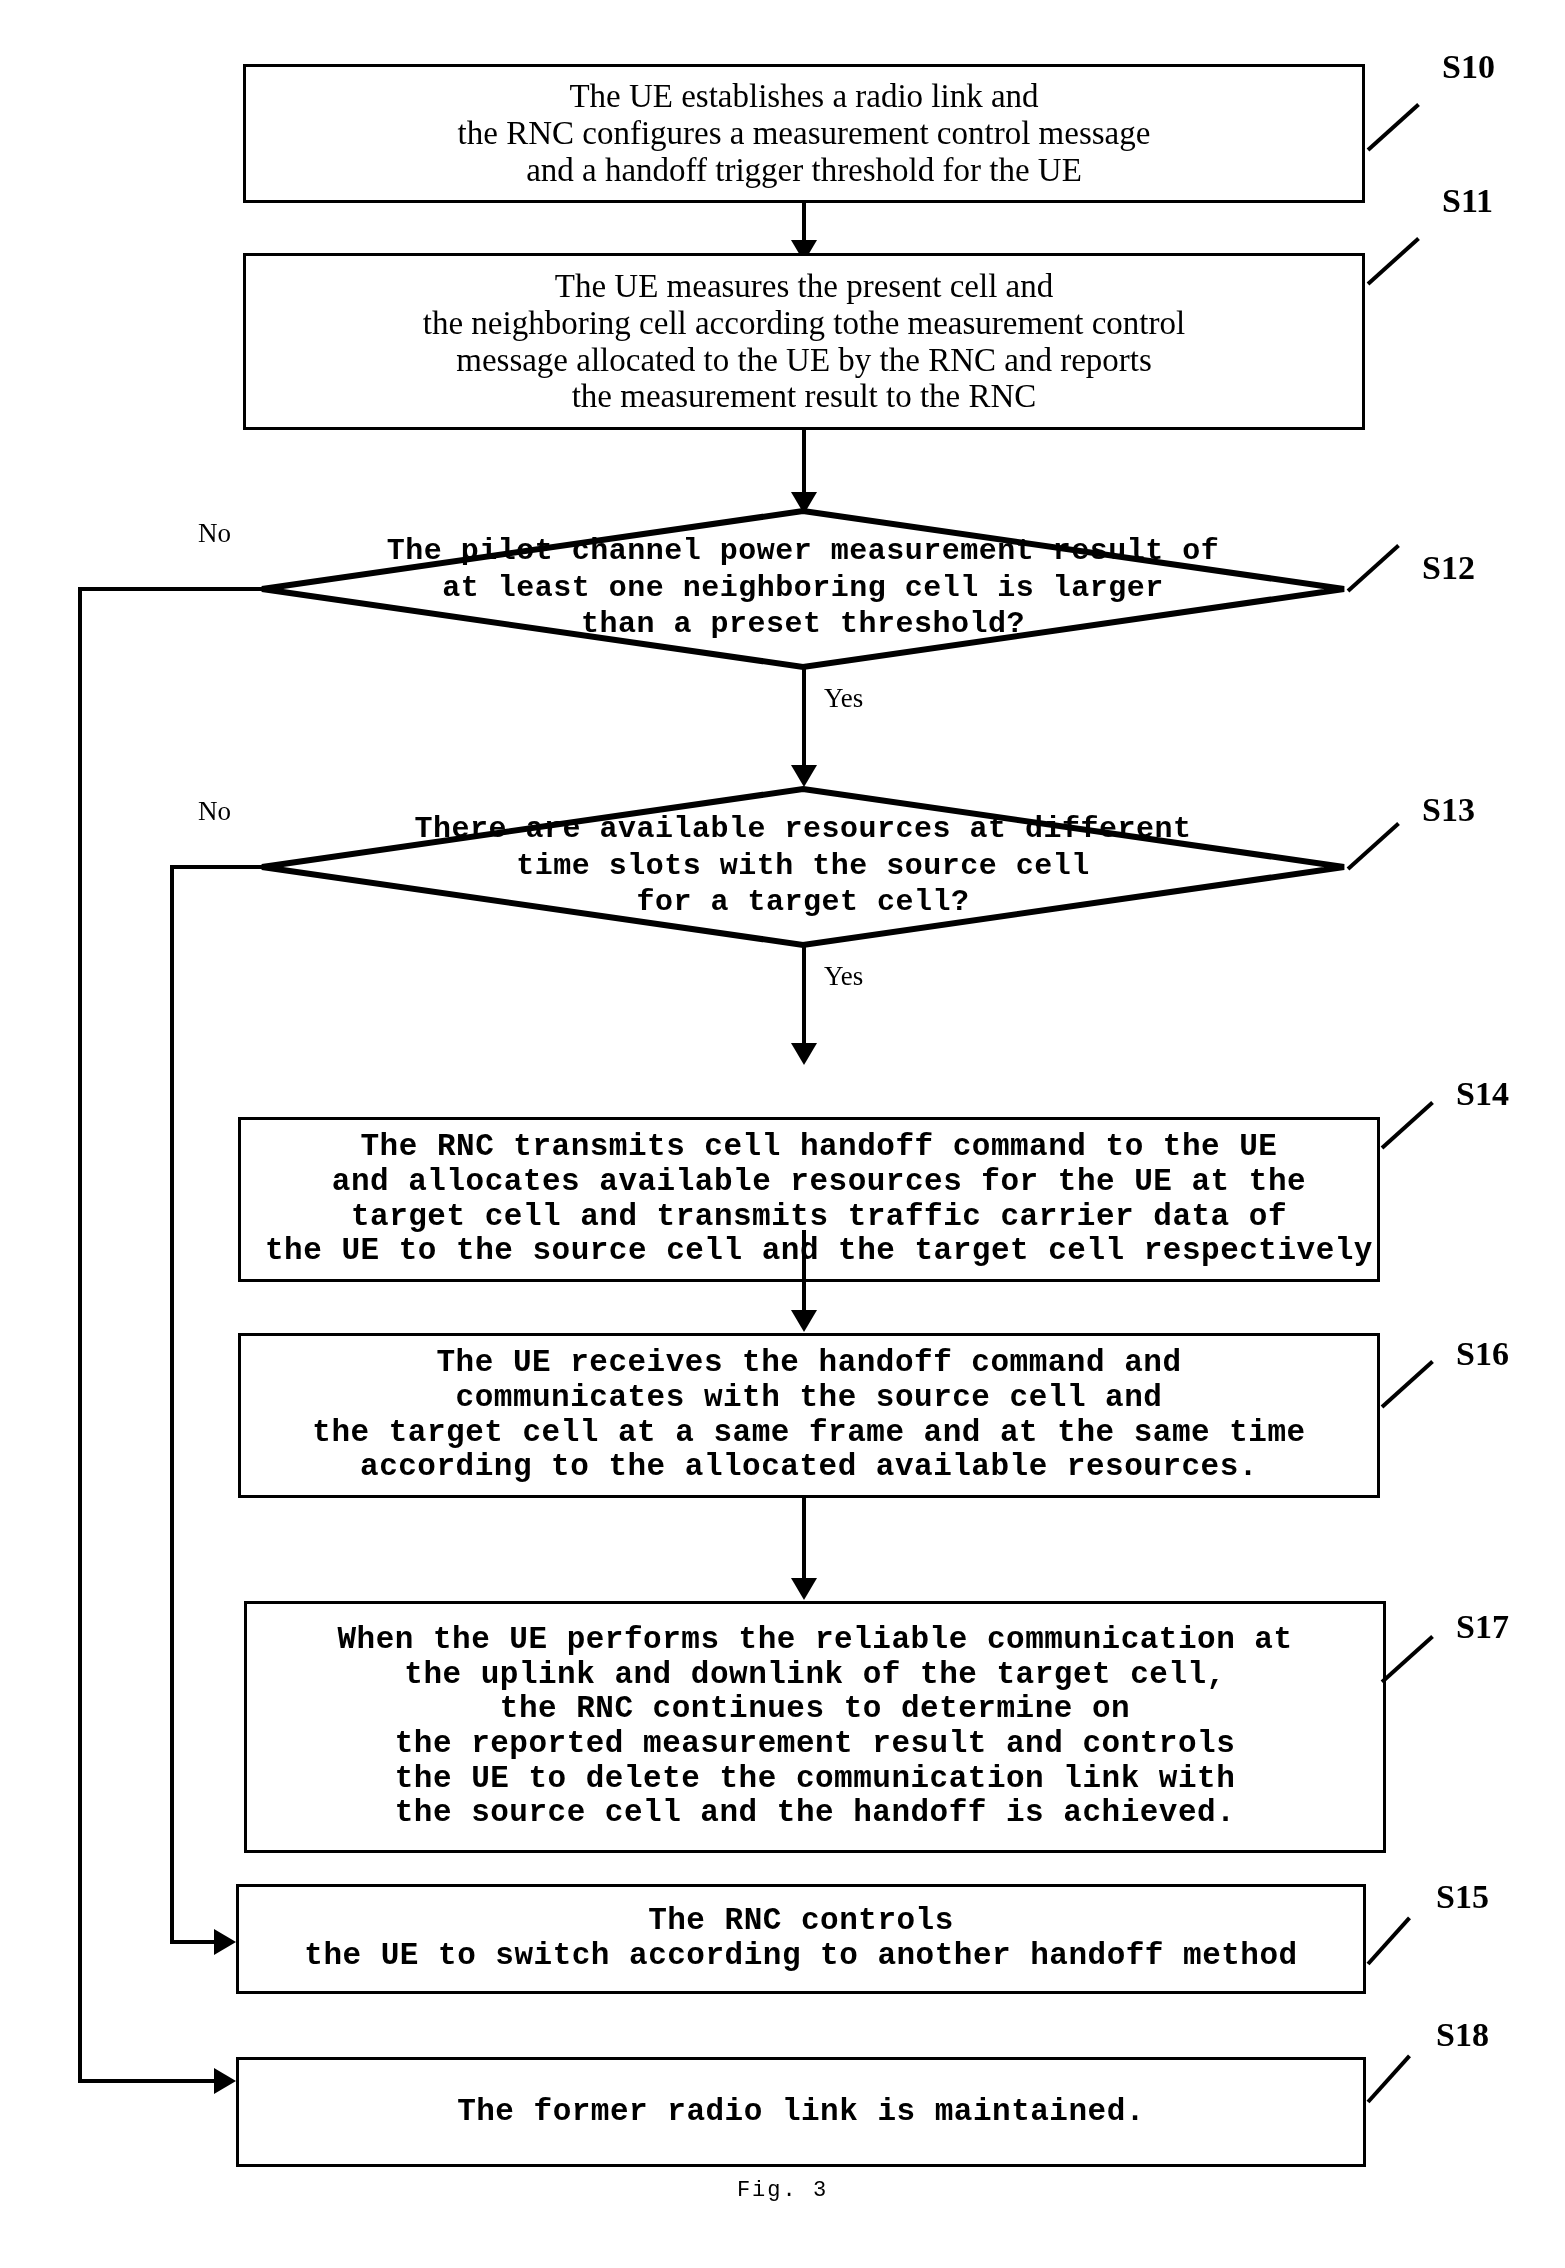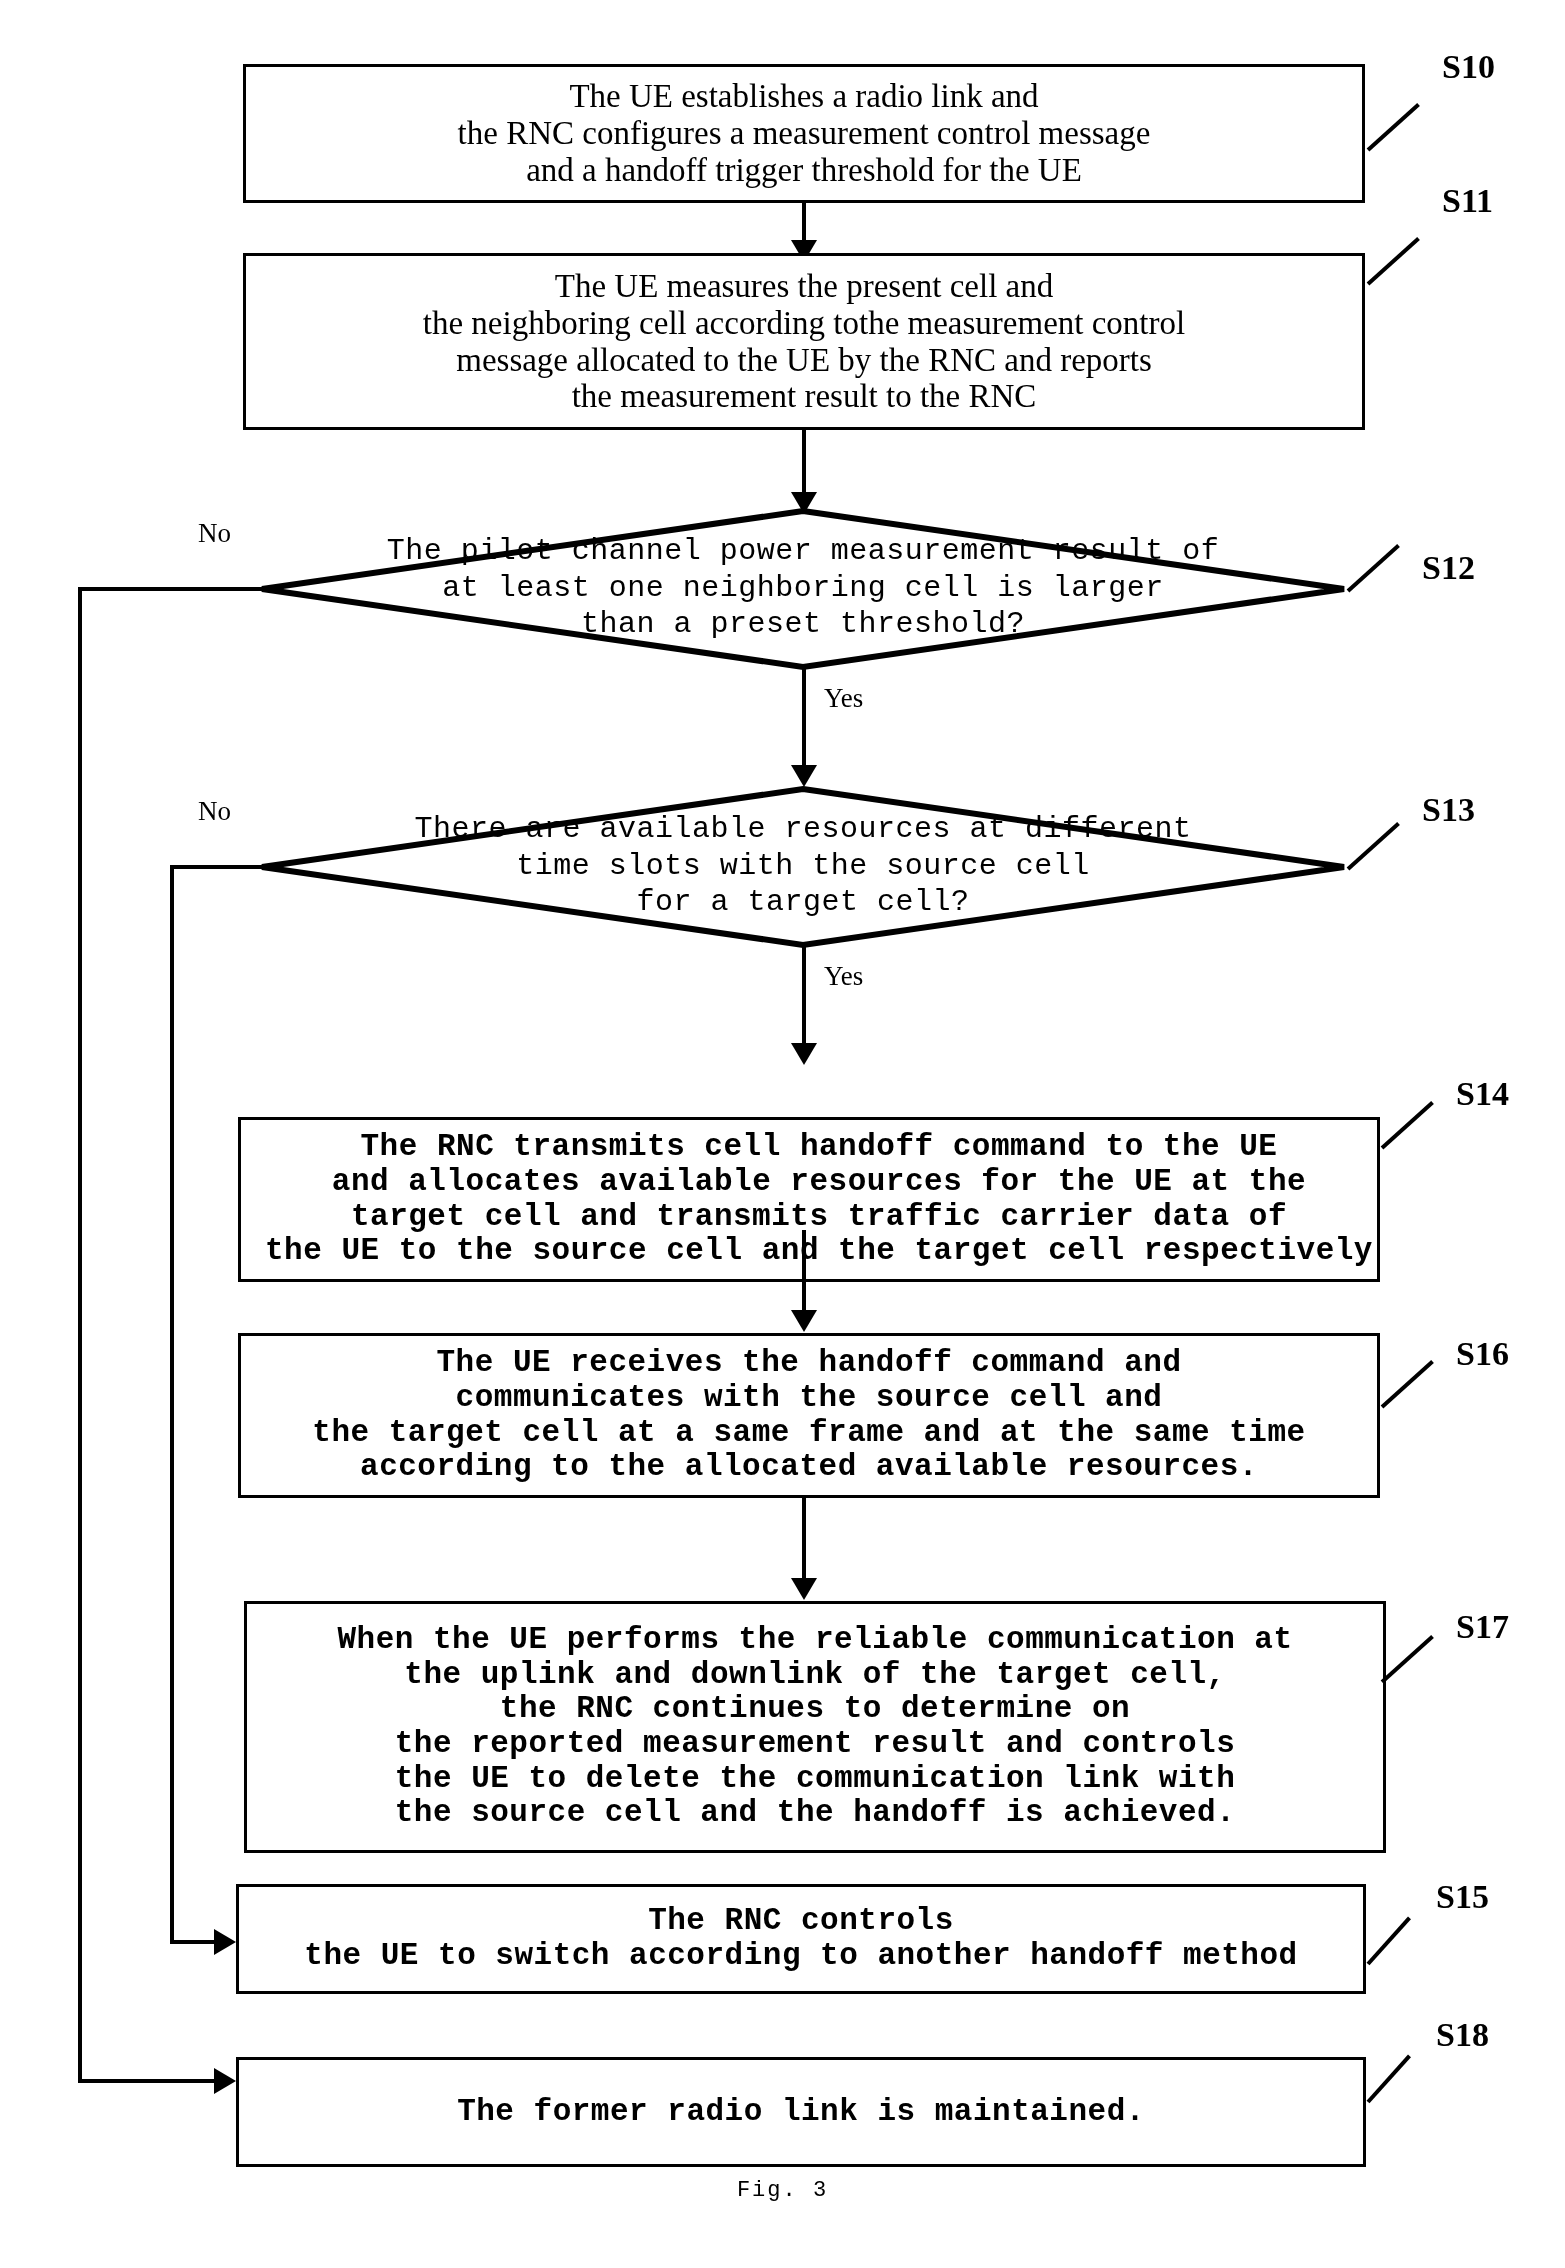--- a/index.html
+++ b/index.html
@@ -57,21 +57,21 @@
     overflow: visible;
   }
   .diamond-wrap .dtxt {
     position: absolute;
     left: 0;
     width: 100%;
     text-align: center;
     white-space: pre-line;
     font-family: "Liberation Mono", "DejaVu Sans Mono", monospace;
     font-size: 30px;
-    font-weight: 400;
+    font-weight: 700;
     line-height: 1.22;
     letter-spacing: 0.5px;
   }
 
   
   .hline, .vline {
     position: absolute;
     background: #000;
   }
   .hline { height: 4px; }

